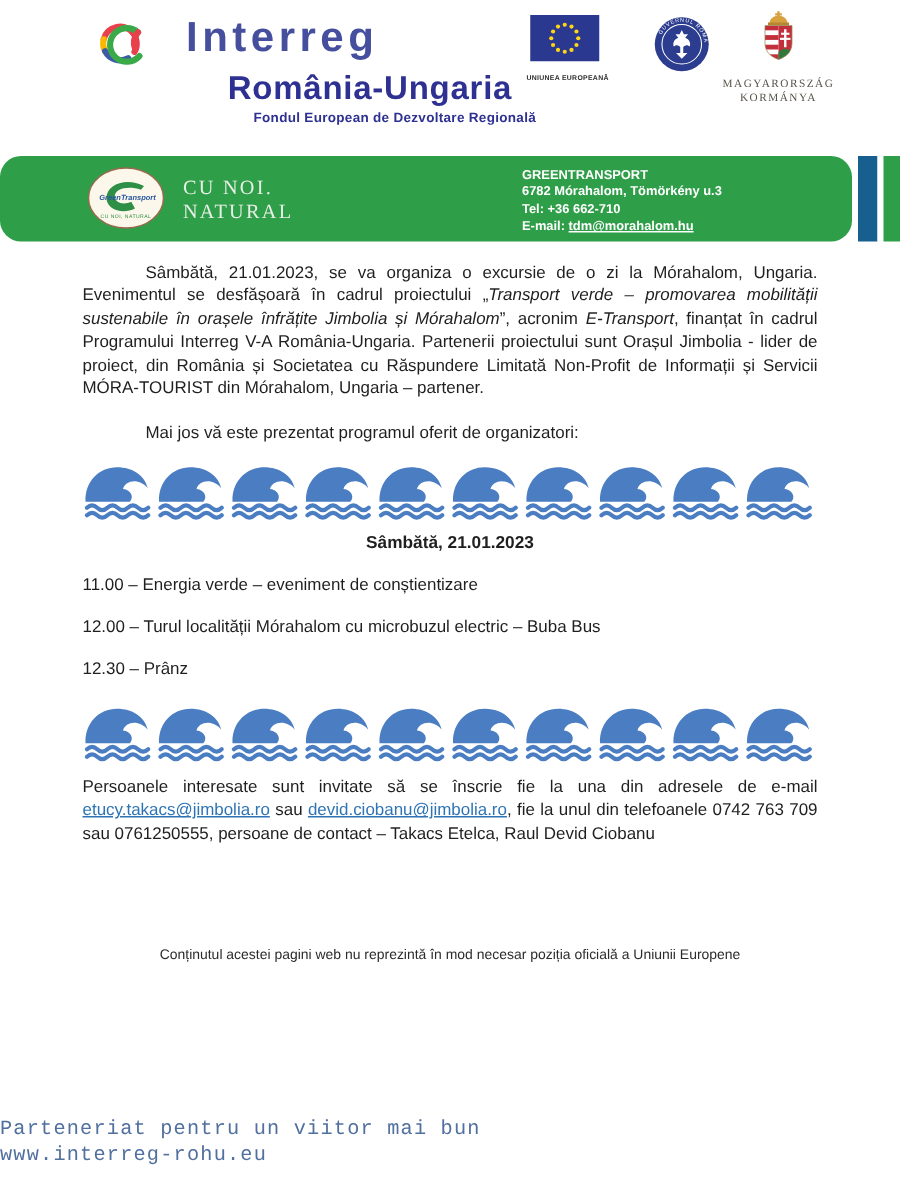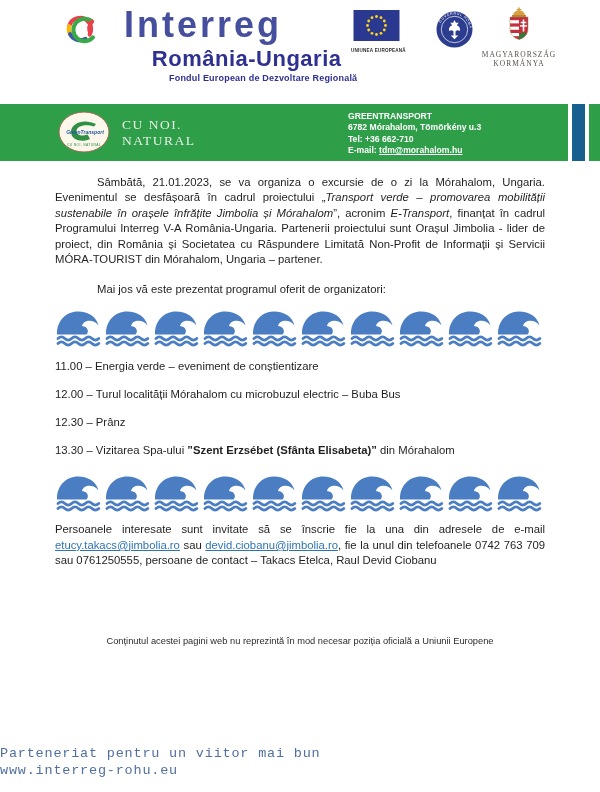--- a/index.html
+++ b/index.html
@@ -5,31 +5,31 @@
   * { margin:0; padding:0; box-sizing:border-box; }
   html,body { background:#ffffff; }
   body {
     width:600px; height:792px; position:relative; overflow:hidden;
     font-family:"Liberation Sans", sans-serif; color:#1f1f1f;
   }
   
   .logo-header { position:relative; height:104px; }
   .interreg-icon { position:absolute; left:64px; top:6px; }
   .ir-text { position:absolute; left:124px; top:6px; }
-  .ir-title { font-size:36px; font-weight:700; letter-spacing:3px; color:#454f9e; line-height:38px; }
+  .ir-title { font-size:28px; font-weight:700; letter-spacing:3px; color:#454f9e; line-height:38px; }
   .ir-sub { font-size:22px; font-weight:700; letter-spacing:0.5px; color:#2e3192; margin:3px 0 0 12px; line-height:24px;text-align:center; }
   .ir-tag { font-size:9px; font-weight:700; color:#2e3192; margin:2px 0 0 13px; letter-spacing:0.2px;padding-left:32px; }
   .eu-block { position:absolute; left:351px; top:10px; width:50px; text-align:center; }
   .eu-label { font-size:4.6px; font-weight:700; color:#2b2b2b; margin-top:3px; letter-spacing:0.2px; white-space:nowrap; }
   .ro-seal { position:absolute; left:436px; top:11px; }
   .hu-block { position:absolute; left:481px; top:7px; width:76px; text-align:center; }
   .hu-text { font-family:"Liberation Serif", serif; font-size:7.5px; color:#57544a; letter-spacing:1px; line-height:9px; margin-top:3px; }
   
   .banner { display:flex; height:57px; margin-top:0; }
-  .banner-main { flex:1; background:var(--green); position:relative; }
+  .banner-main { flex:1; background:var(--green); position:relative;border-radius:14px; }
   .banner-gap { width:4px; background:#fff; }
   .banner-stripe-blue { width:13px; background:var(--stripe); }
   .banner-stripe-green { width:11px; background:var(--green); }
   .gt-oval { position:absolute; left:58px; top:7px; }
   .brand { position:absolute; left:122px; top:13px; font-family:"Liberation Serif", serif;
            color:#e8efe6; font-size:13.5px; letter-spacing:1.5px; line-height:16px; }
   .banner-contact { position:absolute; left:348px; top:7px; color:#ffffff; font-size:8.6px; font-weight:700; line-height:11.4px; }
   .banner-contact a { color:#ffffff; text-decoration:underline; }
   
   .content { margin:0 55px; font-size:11.3px; line-height:15.4px; }
@@ -216,25 +216,25 @@
           <path d="M3 31.5 Q6.4 28.3 9.8 31.5 T16.6 31.5 T23.4 31.5 T30.2 31.5 T37 31.5 T43.8 31.5" fill="none" stroke="var(--wave)" stroke-width="2.8" stroke-linecap="round"></path>
           <path d="M3 36.5 Q6.4 33.3 9.8 36.5 T16.6 36.5 T23.4 36.5 T30.2 36.5 T37 36.5 T43.8 36.5" fill="none" stroke="var(--wave)" stroke-width="2.8" stroke-linecap="round"></path>
         </svg></span>
       <span class="wave"><svg width="46" height="40" viewBox="0 0 46 40">
           <path d="M2 27.5 C1.5 14 11 4.5 23 4.5 C33.5 4.5 41.5 10 43.5 18.5 C38 11.5 28.5 13 27 19 C32.5 19.5 34.5 24.5 31.5 27.5 Z" fill="var(--wave)"></path>
           <path d="M3 31.5 Q6.4 28.3 9.8 31.5 T16.6 31.5 T23.4 31.5 T30.2 31.5 T37 31.5 T43.8 31.5" fill="none" stroke="var(--wave)" stroke-width="2.8" stroke-linecap="round"></path>
           <path d="M3 36.5 Q6.4 33.3 9.8 36.5 T16.6 36.5 T23.4 36.5 T30.2 36.5 T37 36.5 T43.8 36.5" fill="none" stroke="var(--wave)" stroke-width="2.8" stroke-linecap="round"></path>
         </svg></span>
     </div>
 
+  <div class="program-title">Sâmbătă, 21.01.2023</div>
 
   <div class="program-item"><span>11.00 – Energia verde – eveniment de conștientizare</span></div>
   <div class="program-item"><span>12.00 – Turul localității Mórahalom cu microbuzul electric – Buba Bus</span></div>
   <div class="program-item"><span>12.30 – Prânz</span></div>
-  <div class="program-item"><span>13.30 – Vizitarea Spa-ului </span><span class="bd">”Szent Erzsébet (Sfânta Elisabeta)”</span><span> din Mórahalom</span></div>
 
   <div class="waves second">
       <span class="wave"><svg width="46" height="40" viewBox="0 0 46 40">
           <path d="M2 27.5 C1.5 14 11 4.5 23 4.5 C33.5 4.5 41.5 10 43.5 18.5 C38 11.5 28.5 13 27 19 C32.5 19.5 34.5 24.5 31.5 27.5 Z" fill="var(--wave)"></path>
           <path d="M3 31.5 Q6.4 28.3 9.8 31.5 T16.6 31.5 T23.4 31.5 T30.2 31.5 T37 31.5 T43.8 31.5" fill="none" stroke="var(--wave)" stroke-width="2.8" stroke-linecap="round"></path>
           <path d="M3 36.5 Q6.4 33.3 9.8 36.5 T16.6 36.5 T23.4 36.5 T30.2 36.5 T37 36.5 T43.8 36.5" fill="none" stroke="var(--wave)" stroke-width="2.8" stroke-linecap="round"></path>
         </svg></span>
       <span class="wave"><svg width="46" height="40" viewBox="0 0 46 40">
           <path d="M2 27.5 C1.5 14 11 4.5 23 4.5 C33.5 4.5 41.5 10 43.5 18.5 C38 11.5 28.5 13 27 19 C32.5 19.5 34.5 24.5 31.5 27.5 Z" fill="var(--wave)"></path>
           <path d="M3 31.5 Q6.4 28.3 9.8 31.5 T16.6 31.5 T23.4 31.5 T30.2 31.5 T37 31.5 T43.8 31.5" fill="none" stroke="var(--wave)" stroke-width="2.8" stroke-linecap="round"></path>

